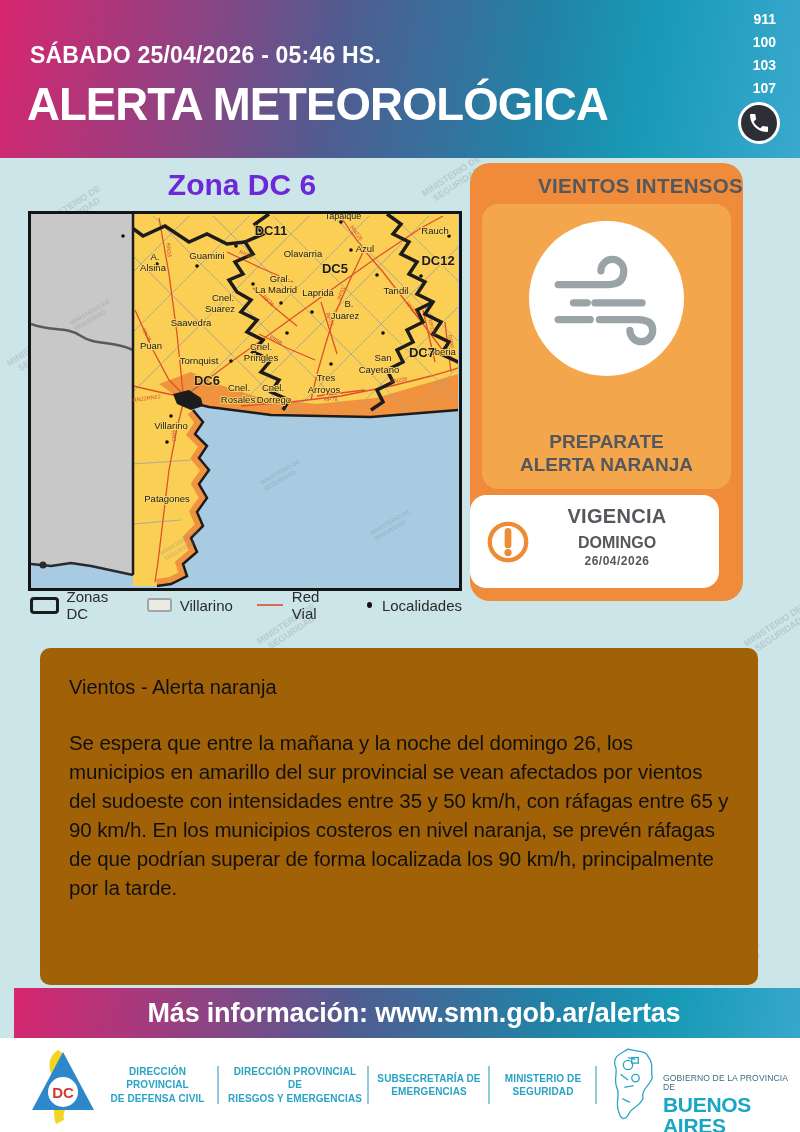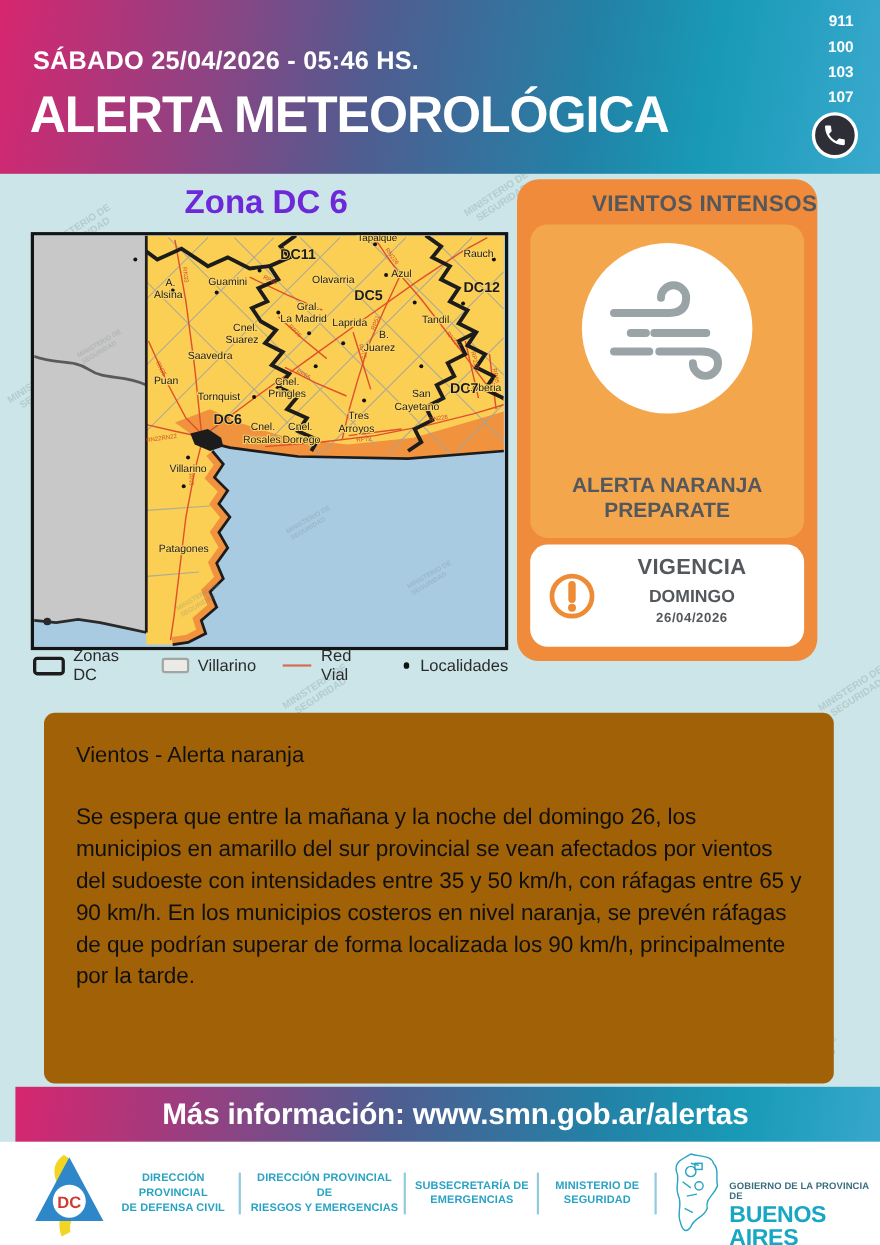--- a/index.html
+++ b/index.html
@@ -36,21 +36,21 @@
   .legend .sw-road{width:30px;height:0;border-top:2px solid #D96A55;margin:0 9px 0 24px;}
   .legend .sw-dot{width:6px;height:6px;border-radius:50%;background:#111;margin:0 10px 0 26px;}
   
   .panel{position:absolute;left:470px;top:163px;width:273px;height:438px;background:#EF8B3B;border-radius:20px;z-index:1;}
   .panel-title{position:absolute;left:0;top:11px;width:100%;text-align:right;font-size:20.5px;font-weight:800;color:#54585C;letter-spacing:.3px;}
   .panel-inner{position:absolute;left:12px;top:41px;width:249px;height:285px;background:#F3A64B;border-radius:16px;}
   .wind-circle{position:absolute;left:47px;top:17px;width:155px;height:155px;border-radius:50%;background:#fff;
                display:flex;align-items:center;justify-content:center;}
   .alerta-lines{position:absolute;left:0;bottom:13px;width:100%;text-align:center;
                 font-size:19px;font-weight:800;color:#54585C;line-height:23px;}
-  .vigencia{position:absolute;left:12px;top:332px;width:249px;height:93px;background:#fff;border-radius:16px;}
+  .vigencia{position:absolute;left:0;top:332px;width:249px;height:93px;background:#fff;border-radius:16px;}
   .warn-icon{position:absolute;left:15px;top:24px;}
   .vig-text{position:absolute;left:52px;top:10px;width:190px;text-align:center;color:#54585C;}
   .vig-title{font-size:20px;font-weight:800;letter-spacing:.3px;}
   .vig-day{font-size:16px;font-weight:800;margin-top:6px;}
   .vig-date{font-size:12px;font-weight:700;margin-top:2px;letter-spacing:.5px;}
   
   .card{position:absolute;left:40px;top:648px;width:718px;height:337px;background:#a16207;border-radius:10px;z-index:1;}
   .card-heading{position:absolute;left:29px;top:28px;font-size:20px;color:#101010;}
   .card-body{position:absolute;left:29px;top:80px;width:660px;font-size:20.5px;line-height:29px;color:#101010;letter-spacing:-.1px;}
   
@@ -62,21 +62,21 @@
   .dc-logo{position:absolute;left:28px;top:10px;}
   .org{position:absolute;top:0;height:94px;display:flex;flex-direction:column;justify-content:center;text-align:center;
        color:#29A3C4;font-size:10px;font-weight:800;line-height:13.5px;letter-spacing:.1px;}
   .org1{left:100px;width:115px;}
   .org2{left:226px;width:138px;}
   .org3{left:374px;width:110px;}
   .org4{left:495px;width:96px;}
   .fdiv{position:absolute;top:28px;width:2px;height:38px;background:#8FCBDD;}
   .ba-logo{position:absolute;left:600px;top:8px;}
   .gov{position:absolute;left:663px;top:36px;line-height:1;}
-  .gov-line1{font-size:8.6px;font-weight:700;color:#3A6E7E;letter-spacing:.1px;}
+  .gov-line1{font-size:8.6px;font-weight:400;color:#3A6E7E;letter-spacing:.1px;}
   .gov-line2{font-size:21px;font-weight:800;color:#17A6C4;margin-top:3px;letter-spacing:-.3px;}
 </style>
 </head>
 <body>
 
 <div class="page">
 
   <span class="wm" style="left:40px;top:200px;">MINISTERIO DE
 SEGURIDAD</span>
   <span class="wm" style="left:5px;top:340px;">MINISTERIO DE
@@ -267,22 +267,22 @@
       <div class="wind-circle">
         <svg width="122" height="100" viewBox="0 0 160 130" fill="none" stroke="#9AA4A7" stroke-width="9.5" stroke-linecap="round">
           <path d="M16,46 H82 Q102,46 102,28 A15,15 0 1 0 72,28"></path>
           <path d="M36,70 H54"></path>
           <path d="M64,70 H126"></path>
           <path d="M16,92 H58"></path>
           <path d="M70,92 H120 Q140,92 140,106 A15,15 0 1 1 110,106"></path>
         </svg>
       </div>
       <div class="alerta-lines">
+        <div>PREPARATE</div>
         <div>ALERTA NARANJA</div>
-        <div>PREPARATE</div>
       </div>
     </div>
     <div class="vigencia">
       <div class="warn-icon">
         <svg width="46" height="46" viewBox="0 0 48 48">
           <circle cx="24" cy="24" r="19" fill="none" stroke="#EE8C35" stroke-width="4.5"></circle>
           <line x1="24" y1="13" x2="24" y2="27" stroke="#EE8C35" stroke-width="7" stroke-linecap="round"></line>
           <circle cx="24" cy="35" r="3.8" fill="#EE8C35"></circle>
         </svg>
       </div>

